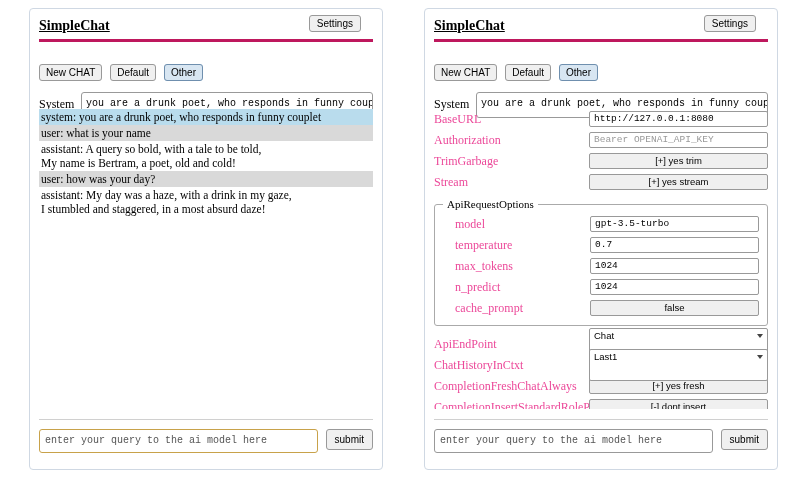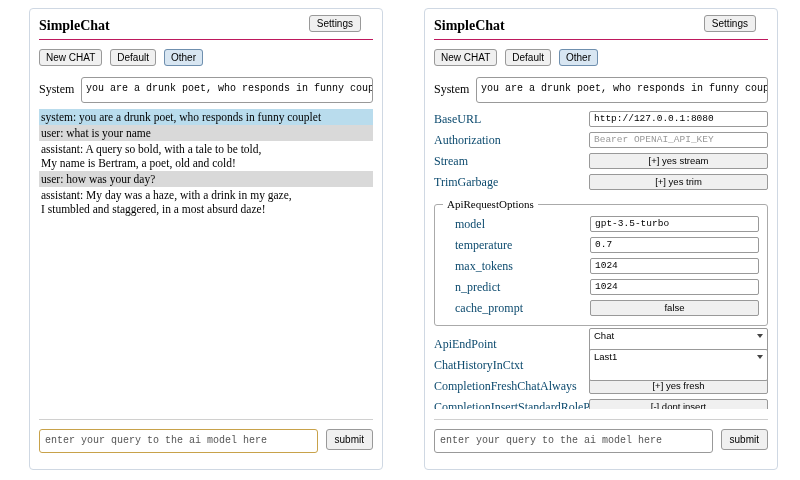--- a/index.html
+++ b/index.html
@@ -39,22 +39,23 @@
     left: 9px;
     top: 8px;
     right: 9px;
     bottom: 8px;
   }
 
   
   .apphead {
     position: relative;
     height: 22px;
-    border-bottom: 1px solid #be185d;
-    margin-bottom: 10px;
+    border-bottom: 3px solid #be185d;
+    margin-bottom: 23px;
+    text-decoration: underline;
   }
   .apptitle {
     font-family: "Liberation Serif", serif;
     font-weight: bold;
     font-size: 14px;
     line-height: 18px;
     color: #000;
   }
   .settings-btn {
     position: absolute;
@@ -190,21 +191,21 @@
   .srow {
     display: flex;
     align-items: center;
     height: 20px;
     margin-bottom: 1px;
   }
   .slabel {
     width: 155px;
     font-size: 12px;
     font-family: "Liberation Serif", serif;
-    color: #0c4a6e;
+    color: #ec4899;
   }
   .sfield {
     flex: 1;
     height: 16px;
     box-sizing: border-box;
     border: 1px solid #999;
     border-radius: 2px;
     background: #fff;
     font-family: "Liberation Mono", monospace;
     font-size: 9.5px;
@@ -334,27 +335,27 @@
           <div class="slabel">BaseURL</div>
           <div class="sfield">http://127.0.0.1:8080</div>
         </div>
 
         <div class="srow">
           <div class="slabel">Authorization</div>
           <div class="sfield ph">Bearer OPENAI_API_KEY</div>
         </div>
 
         <div class="srow">
+          <div class="slabel">TrimGarbage</div>
+          <div class="sbtn">[+] yes trim</div>
+        </div>
+
+        <div class="srow">
           <div class="slabel">Stream</div>
           <div class="sbtn">[+] yes stream</div>
-        </div>
-
-        <div class="srow">
-          <div class="slabel">TrimGarbage</div>
-          <div class="sbtn">[+] yes trim</div>
         </div>
 
         <fieldset class="group">
           <legend>ApiRequestOptions</legend>
 
           <div class="srow">
             <div class="slabel">model</div>
             <div class="sfield">gpt-3.5-turbo</div>
           </div>
 

